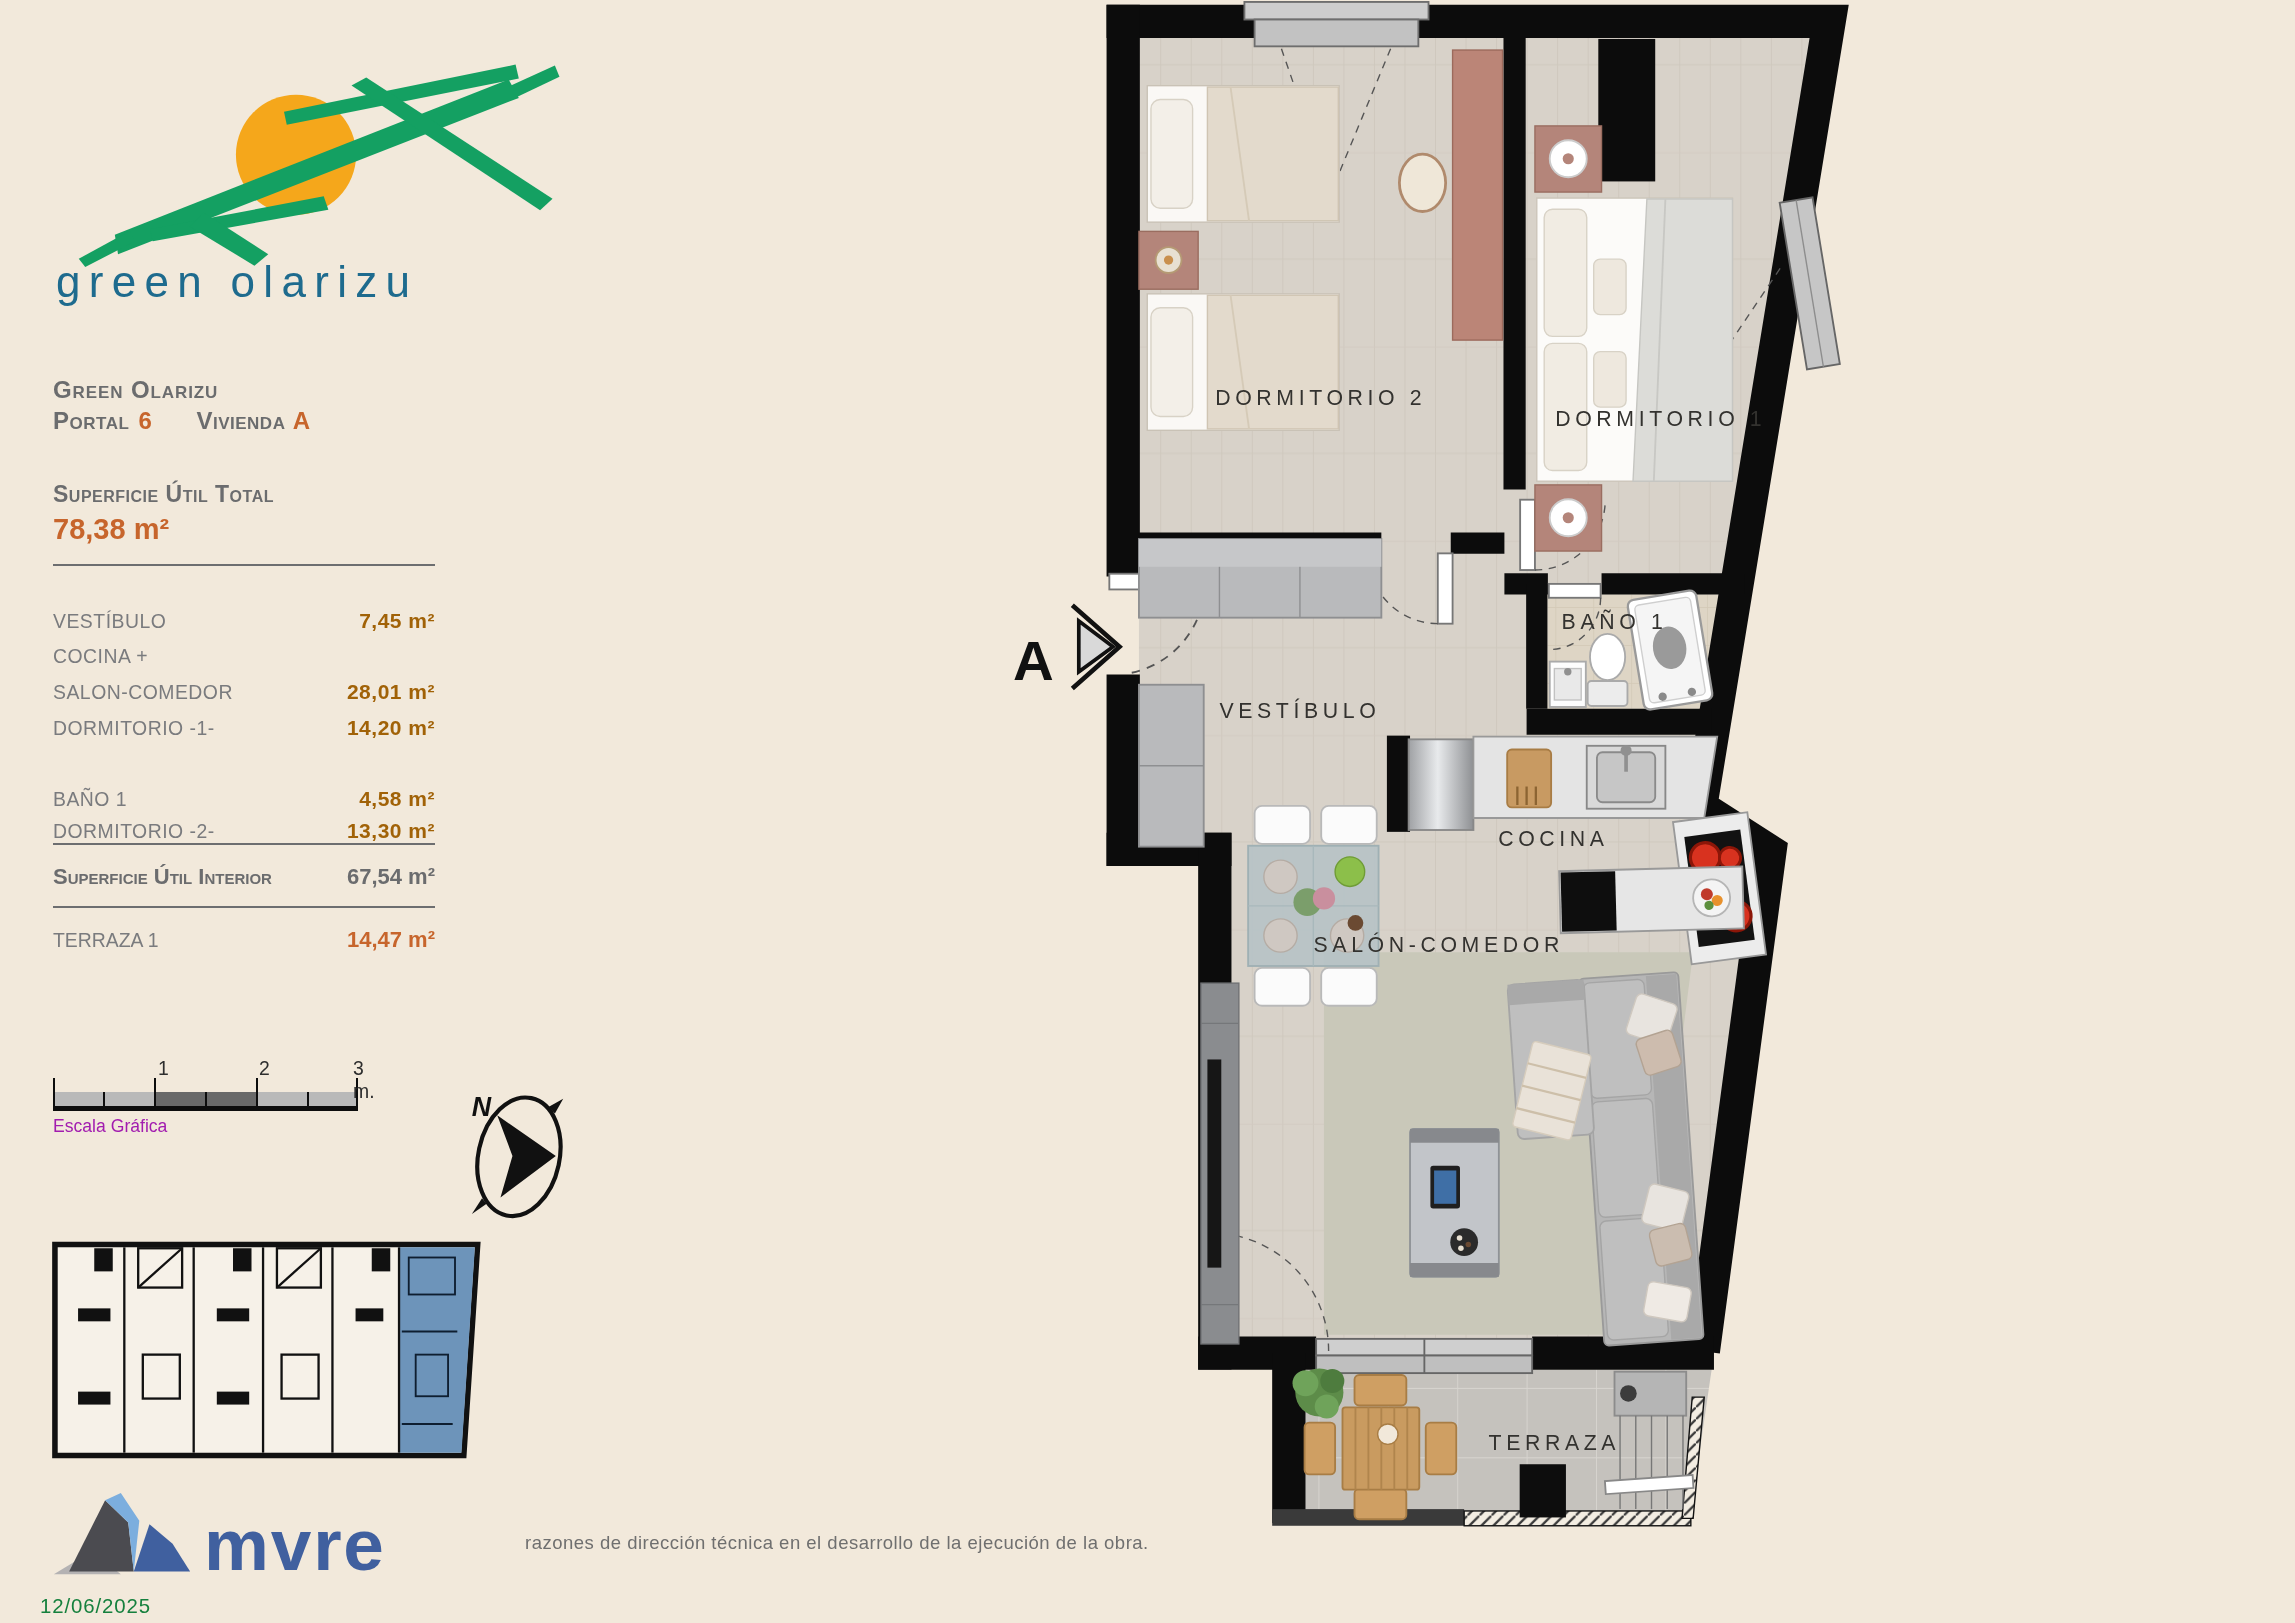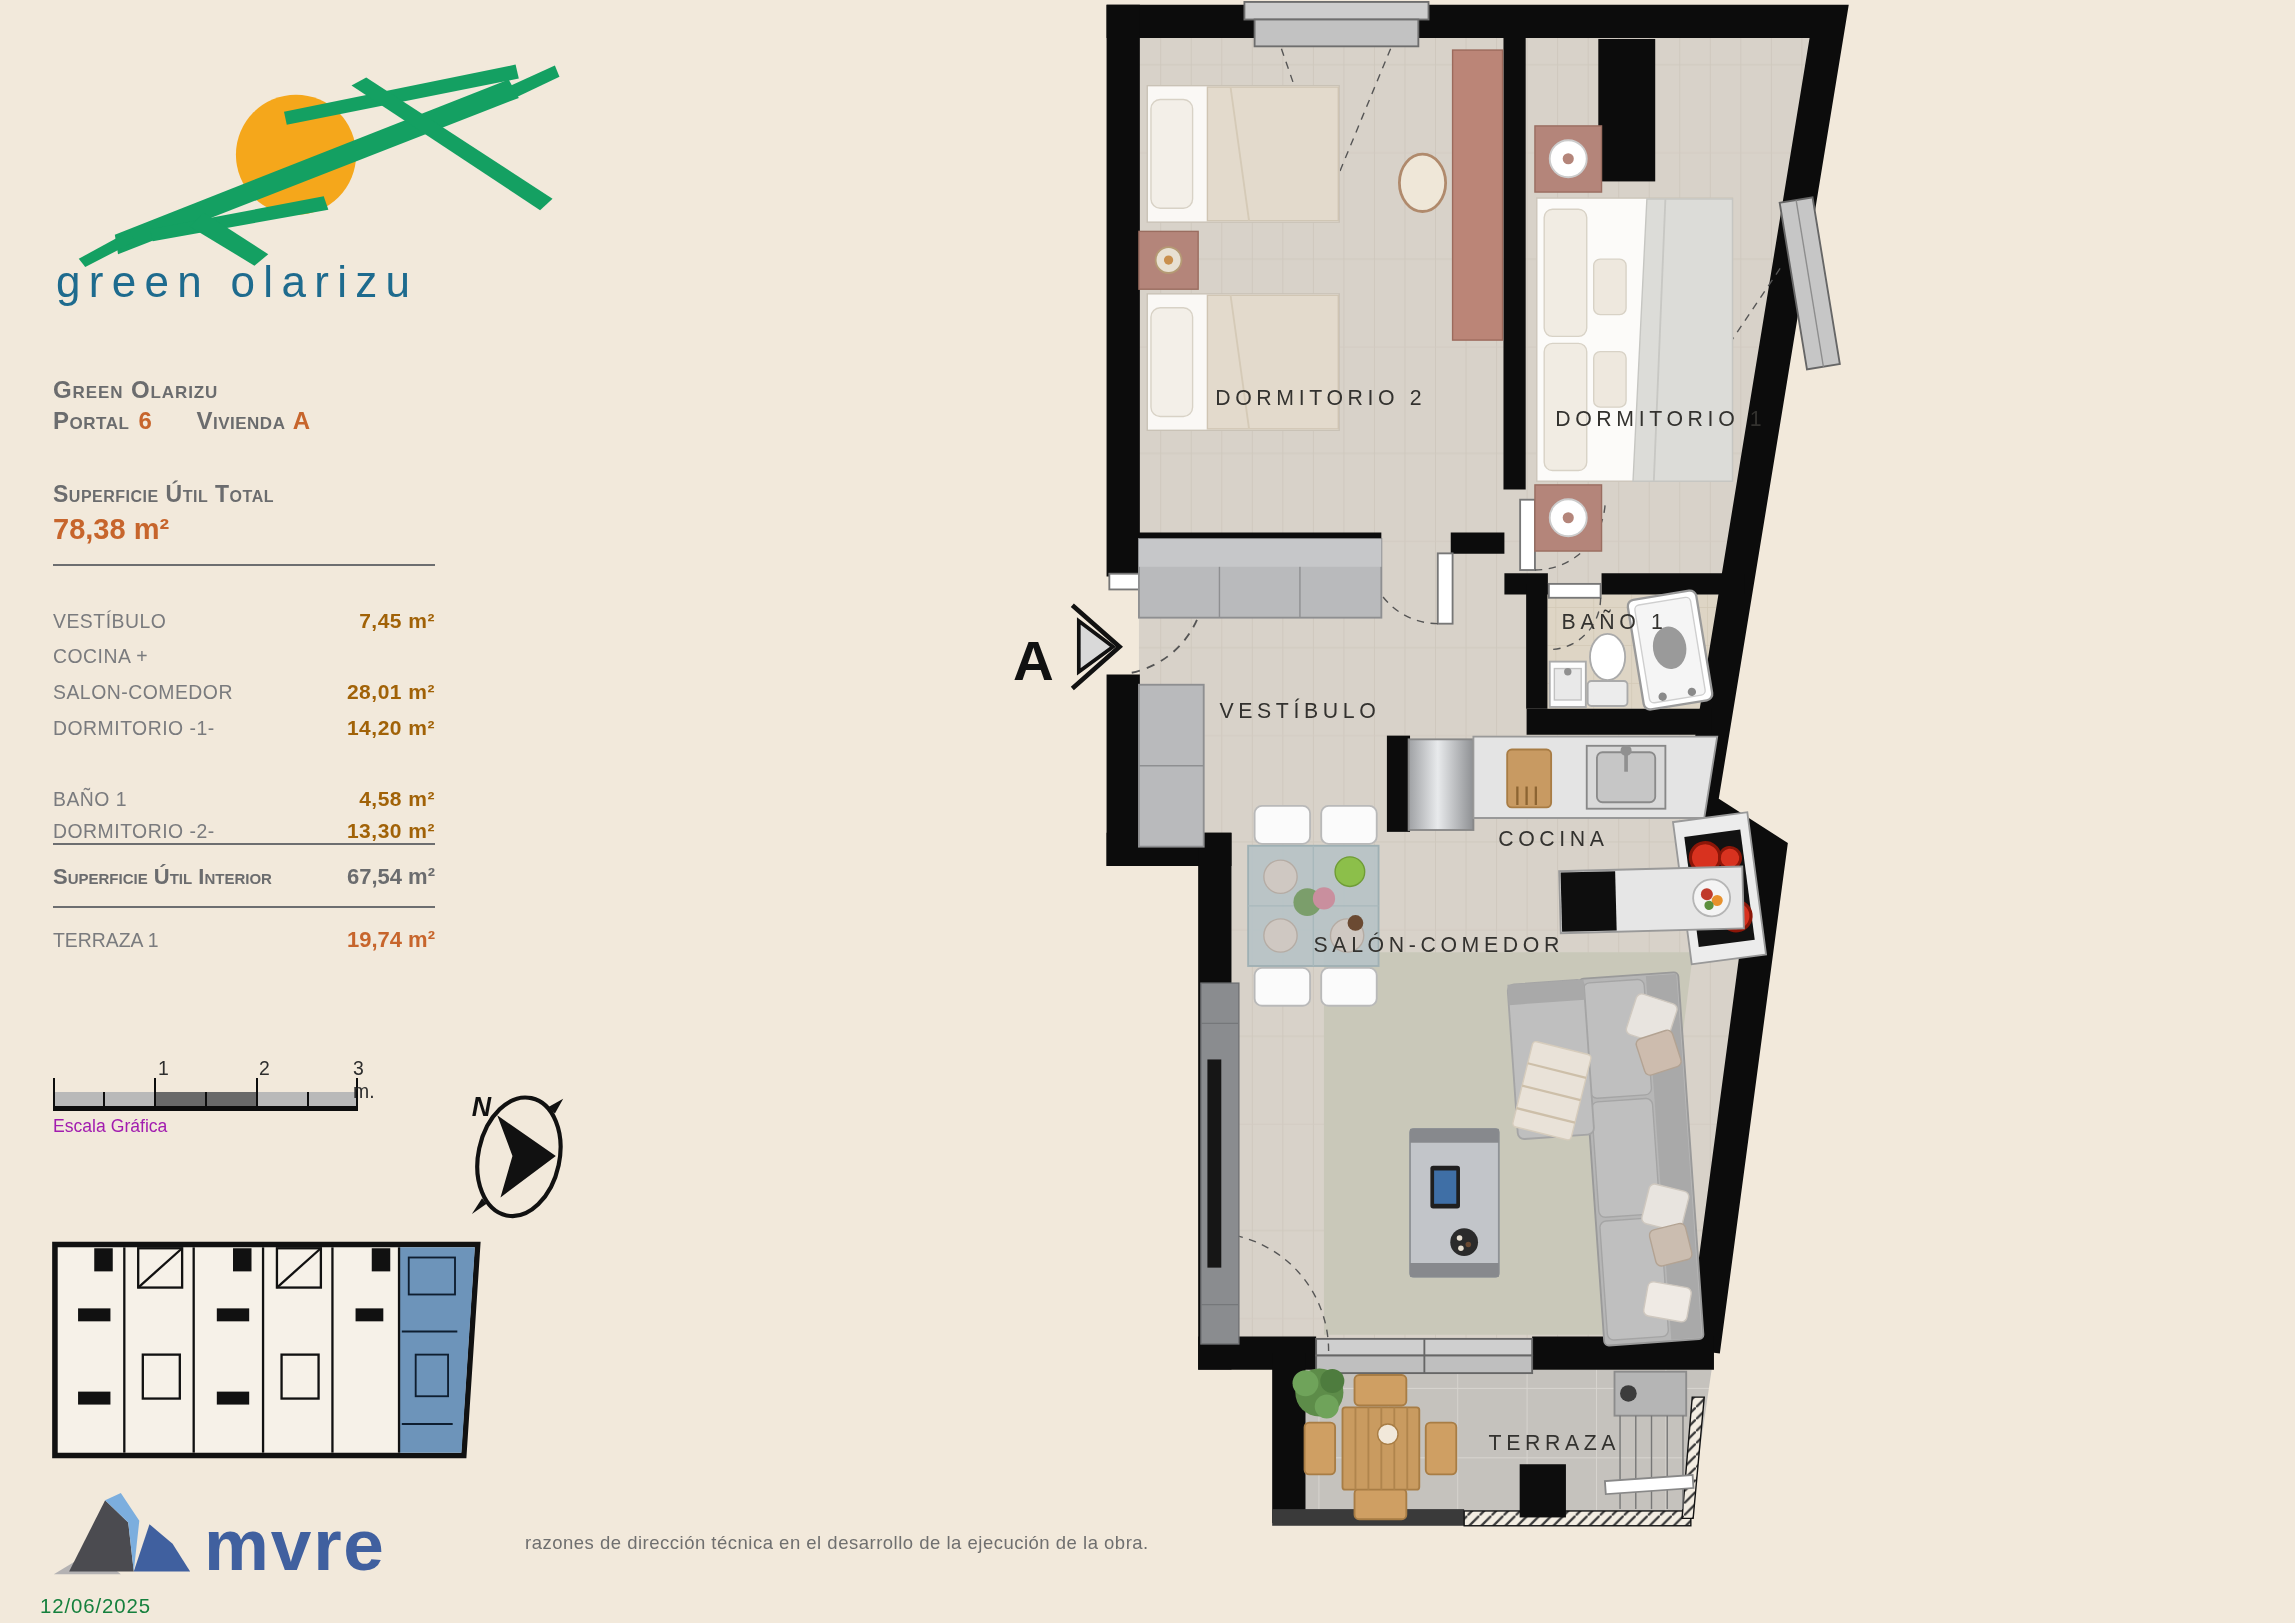--- a/index.html
+++ b/index.html
@@ -94,21 +94,21 @@
   </div>
 
   <div class="abs rule r2"></div>
   <div class="abs int-row">
     <span class="sc">Superficie Útil Interior</span>
     <span class="ival">67,54 m²</span>
   </div>
   <div class="abs rule r3"></div>
   <div class="abs ter-row">
     <span>TERRAZA 1</span>
-    <span class="tval">19,74 m²</span>
+    <span class="tval">14,47 m²</span>
   </div>
 
   <div id="scalebar" class="abs">
     <div class="seg light" style="left:0;width:51px;"></div>
     <div class="seg light" style="left:51px;width:51px;"></div>
     <div class="seg dark" style="left:102px;width:51px;"></div>
     <div class="seg dark" style="left:153px;width:51px;"></div>
     <div class="seg light" style="left:204px;width:51px;"></div>
     <div class="seg light" style="left:254px;width:51px;"></div>
     <div class="baseline"></div>

